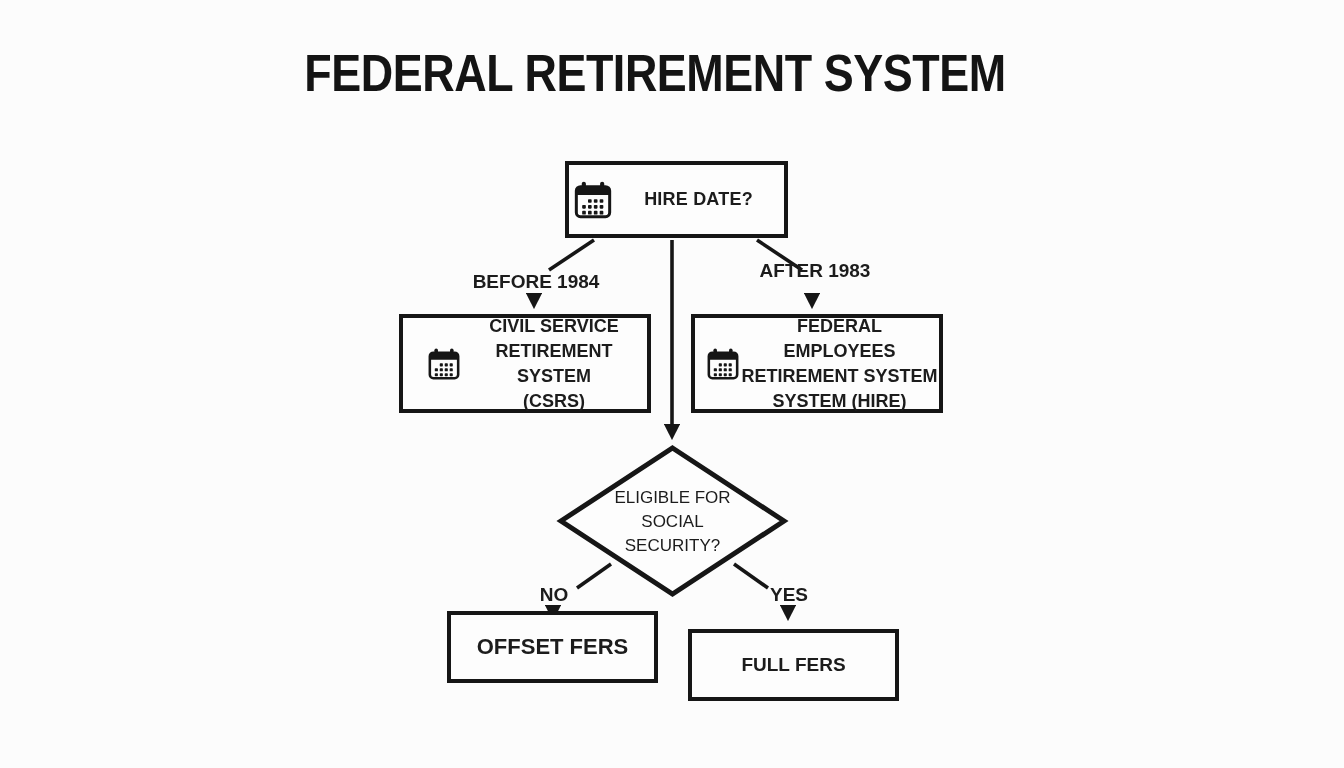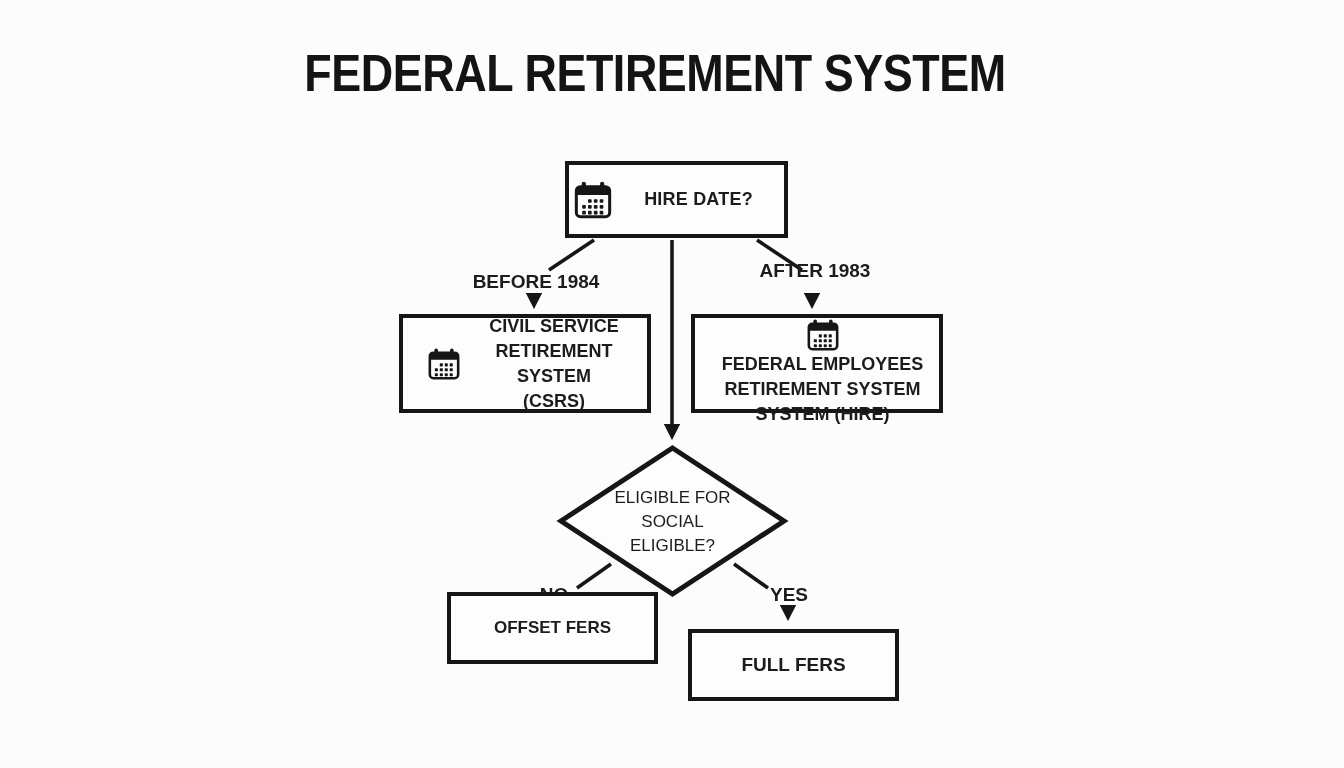--- a/index.html
+++ b/index.html
@@ -16,22 +16,22 @@
   }
   .connectors{position:absolute;left:0;top:0;width:1344px;height:768px;}
   .node{
     position:absolute;box-sizing:border-box;background:#fdfdfd;
     border:4px solid #161616;display:flex;align-items:center;
     font-weight:700;color:#1c1c1c;
   }
   .node .txt{flex:1;text-align:center;}
   .node-hire{left:565px;top:161px;width:223px;height:77px;padding-left:4px;font-size:18px;letter-spacing:0.2px;}
   .node-csrs{left:399px;top:314px;width:252px;height:99px;padding-left:24px;font-size:18px;line-height:25px;}
-  .node-fers{left:691px;top:314px;width:252px;height:99px;padding-left:11px;font-size:18px;line-height:25px;flex-direction:column;}
-  .node-offset{left:447px;top:592px;width:211px;height:72px;font-size:17px;justify-content:center;}
+  .node-fers{left:691px;top:314px;width:252px;height:99px;padding-left:11px;font-size:18px;line-height:25px;}
+  .node-offset{left:447px;top:611px;width:211px;height:72px;font-size:22px;justify-content:center;}
   .node-full{left:688px;top:629px;width:211px;height:72px;font-size:19px;justify-content:center;}
   .cal{display:block;flex:0 0 auto;}
   .cal-lg{width:40px;height:40px;}
   .cal-sm{width:34px;height:34px;}
   .branch-label{
     position:absolute;transform:translateX(-50%);white-space:nowrap;
     font-weight:700;font-size:19px;color:#1c1c1c;
   }
   .lbl-before{left:536px;top:271px;}
   .lbl-after{left:815px;top:260px;}
@@ -148,21 +148,21 @@
     <span class="txt">
       <span>FEDERAL EMPLOYEES</span><br>
       <span>RETIREMENT SYSTEM</span><br>
       <span>SYSTEM (HIRE)</span>
     </span>
   </div>
 
   <div class="diamond-text">
     <span>ELIGIBLE FOR</span><br>
     <span>SOCIAL</span><br>
-    <span>ELIGIBLE?</span>
+    <span>SECURITY?</span>
   </div>
 
   <div class="branch-label lbl-no">NO</div>
   <div class="branch-label lbl-yes">YES</div>
 
   <div class="node node-offset">
     <span class="txt">OFFSET FERS</span>
   </div>
   <div class="node node-full">
     <span class="txt">FULL FERS</span>

